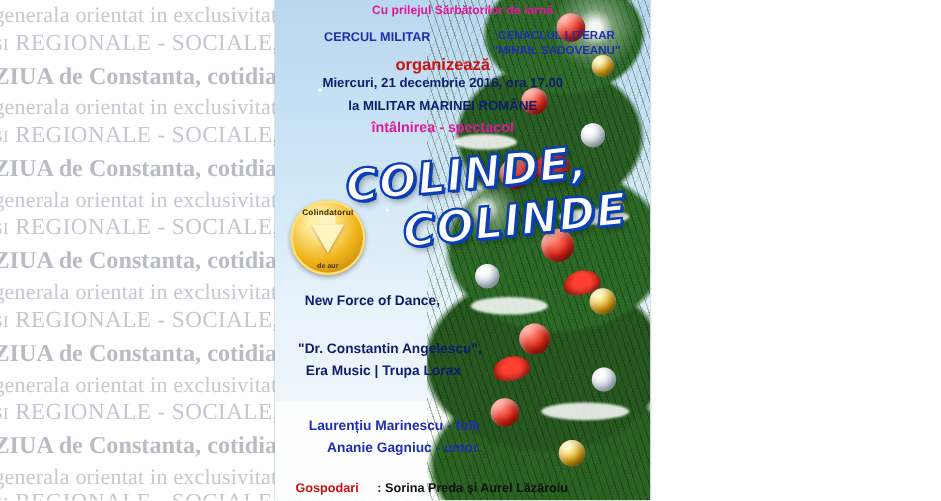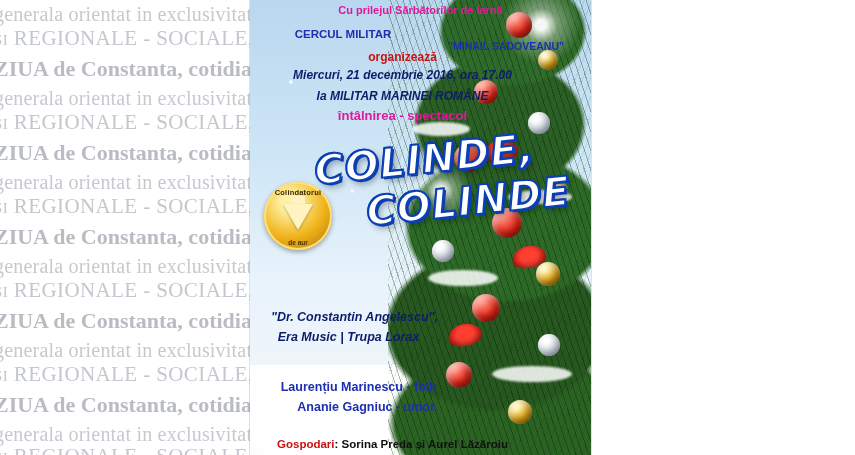--- a/index.html
+++ b/index.html
@@ -151,23 +151,23 @@
   .ln {
     position: absolute;
     width: 100%;
     text-align: center;
     line-height: 1.15;
     white-space: nowrap;
   }
   .l-left { text-align: left; }
   .magenta { color: #e0189a; font-weight: bold; }
   .blue    { color: #1d2fb0; font-weight: bold; }
-  .darkblue{ color: #0c1d6b; font-weight: bold; font-style: italic; }
+  .darkblue{ color: #0c1d6b; font-weight: bold; }
   .red     { color: #cc1111; font-weight: bold; }
-  .black   { color: #101010; font-weight: bold; }
+  .black   { color: #101010; font-weight: bold; padding-left: 17px; }
 
   
   .headline {
     position: absolute;
     left: 12px;
     top: 132px;
     width: 290px;
     height: 110px;
   }
   .hl-word {
@@ -294,42 +294,44 @@
       <div class="snowcap" style="left:40px; top:276px; width:70px; height:16px;"></div>
       <div class="snowcap" style="left:104px; top:372px; width:80px; height:16px;"></div>
     </div>
 
     <div class="ptext">
 
       <div class="ln magenta" style="top:4px; font-size:11px;">Cu prilejul Sărbătorilor de iarnă</div>
 
       <div class="ln blue l-left" style="top:28px; left:18px; width:150px; text-align:center; font-size:11.5px;">CERCUL MILITAR</div>
 
+      <div class="ln blue l-left" style="top:26px; left:176px; width:160px; text-align:center; font-size:10.5px;">CENACLUL LITERAR</div>
       <div class="ln blue l-left" style="top:40px; left:176px; width:160px; text-align:center; font-size:10.5px;">"MIHAIL SADOVEANU"</div>
 
-      <div class="ln red" style="top:51px; left:-18px; font-size:12px;">organizează</div>
+      <div class="ln red" style="top:51px; left:-18px; font-size:15px;">organizează</div>
 
       <div class="ln darkblue" style="top:69px; left:-18px; font-size:12px;">Miercuri, 21 decembrie 2016, ora 17.00</div>
 
       <div class="ln darkblue" style="top:90px; left:-18px; font-size:12px;">la MILITAR MARINEI ROMÂNE</div>
 
       <div class="ln magenta" style="top:109px; left:-18px; font-size:13px;">întâlnirea - spectacol</div>
 
       <div class="headline">
         <div class="hl-word hl-1">COLINDE,</div>
         <div class="hl-word hl-2">COLINDE</div>
       </div>
 
       <div class="badge">
         <div class="badge-top">Colindatorul</div>
         <div class="badge-stem"></div>
         <div class="badge-arrow"></div>
         <div class="badge-bot">de aur</div>
       </div>
 
+      <div class="ln darkblue" style="top:266px; left:-82px; font-size:12.5px;">New Force of Dance,</div>
       <div class="ln darkblue" style="top:310px; left:-66px; font-size:12.5px;">"Dr. Constantin Angelescu",</div>
       <div class="ln darkblue" style="top:330px; left:-72px; font-size:12.5px;">Era Music | Trupa Lorax</div>
 
       <div class="ln blue" style="top:380px; left:-62px; font-size:12.5px;">Laurențiu Marinescu - folk</div>
       <div class="ln blue" style="top:400px; left:-74px; font-size:12.5px;margin-left:21px;">Ananie Gagniuc - umor.</div>
 
       <div class="ln" style="top:438px; left:-28px; font-size:11.5px;">
         <span class="red">Gospodari</span><span class="black">: Sorina Preda și Aurel Lăzăroiu</span>
       </div>
 

